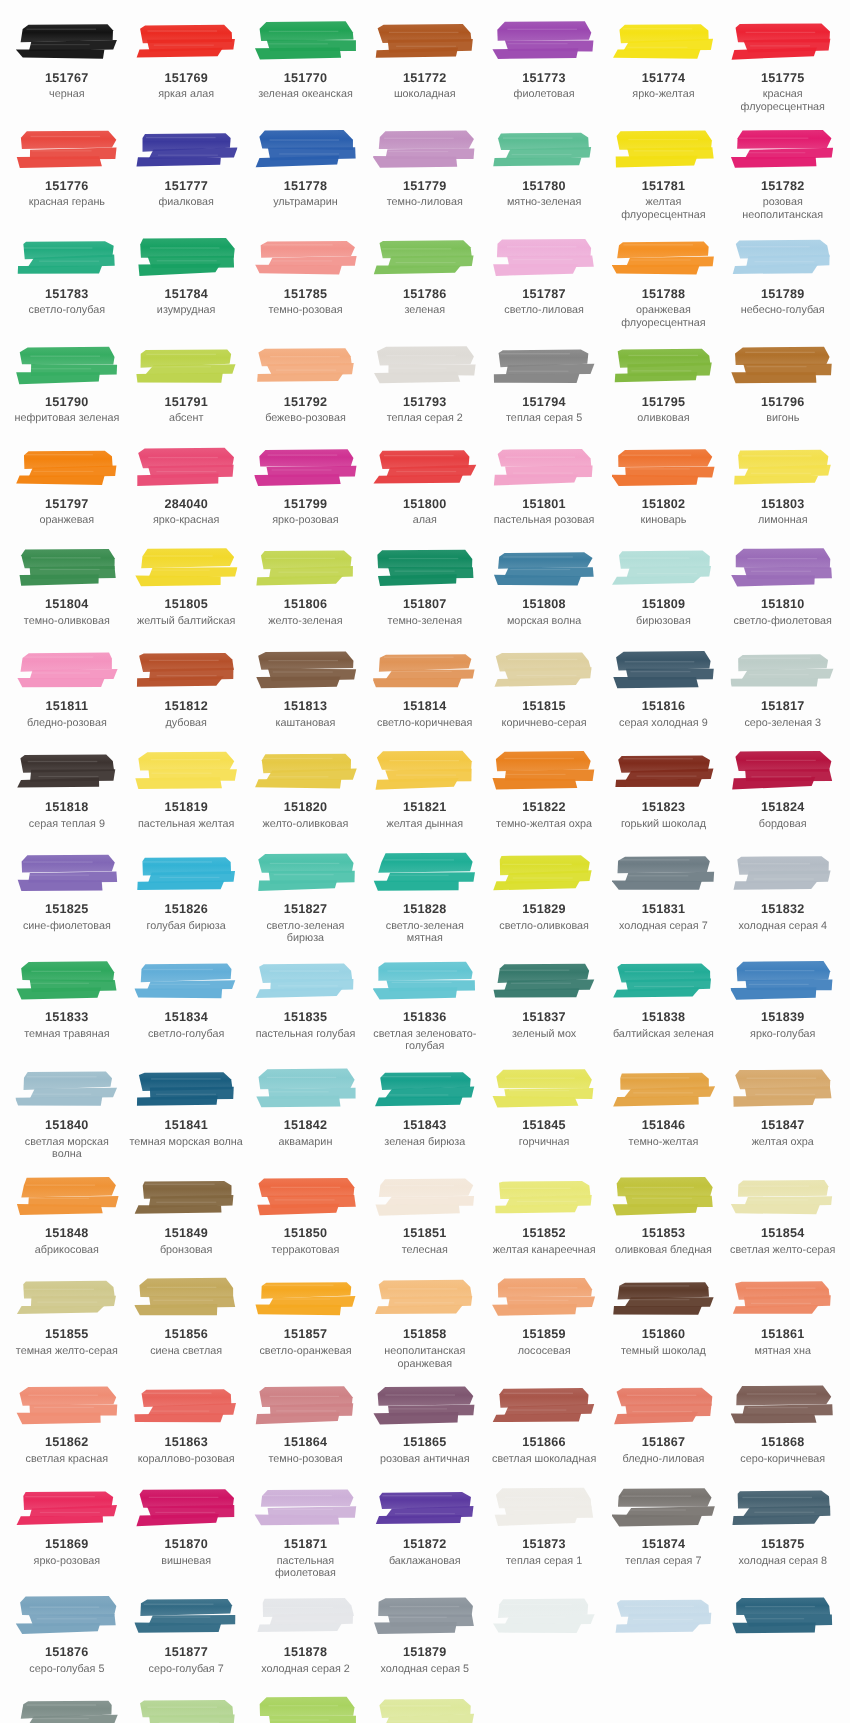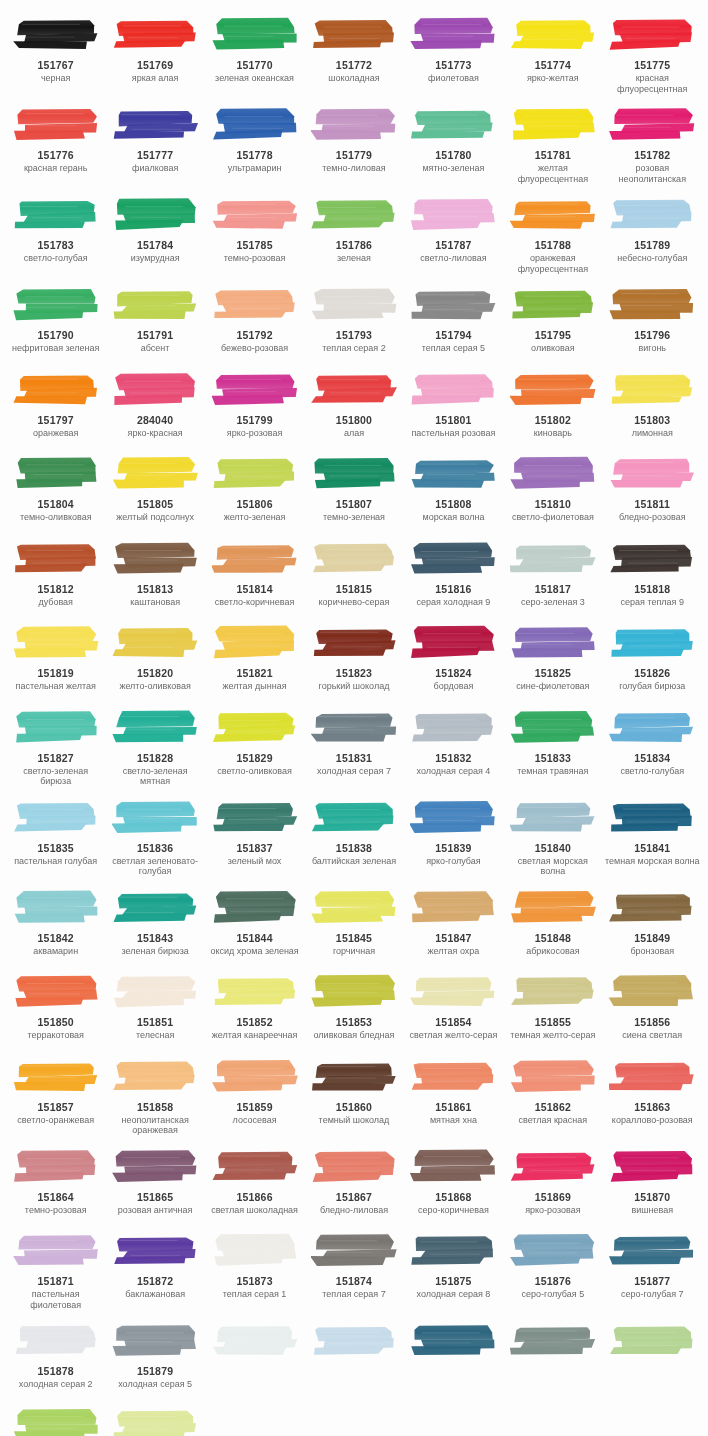--- a/index.html
+++ b/index.html
@@ -795,21 +795,21 @@
               </linearGradient>
             </defs>
             <path d="M6.728815240938275,10.52377666022312 L10.955217830414767,4.38645211586072 L76.60055612110045,3.8864521158607204 L83.10507691178736,11.238937856165194 L79.66414143718612,18.630789477677354 L5.664087913944968,20.571273498913797 Z" fill="url(#g37)"></path>
             <path d="M15.045874738169914,20.107686993321295 L85.8564650082335,19.769334221336976 L83.89472300556372,27.381531339524145 L11.620384294537871,28.693423660621193 Z" fill="#f2d92b" opacity="0.94"></path>
             <path d="M0.7852340361587267,26.569769150493812 L71.8852945551497,27.317459155433426 L71.82379624251007,34.58826427085514 L5.497644727687657,35.615009082507825 Z" fill="#f2d92b" opacity="0.97"></path>
             <rect x="7.2246840132829675" y="9.79921483239741" width="58" height="1.1" fill="#ffffff" opacity="0.13"></rect>
             <rect x="12.72033728434144" y="21.61619279282968" width="50" height="1" fill="#ffffff" opacity="0.11"></rect>
           </svg>
         </div>
         <div class="code">151805</div>
-        <div class="name">желтый подсолнух</div>
+        <div class="name">желтый балтийская</div>
       </div>
       <div class="cell">
         <div class="swatch">
           <svg viewBox="0 0 86 40" preserveAspectRatio="none">
             <defs>
               <linearGradient id="g38" x1="0" y1="0" x2="0" y2="1">
                 <stop offset="0%" stop-color="#c2d550" stop-opacity="0.92"></stop>
                 <stop offset="45%" stop-color="#c2d550" stop-opacity="1"></stop>
                 <stop offset="100%" stop-color="#c2d550" stop-opacity="0.88"></stop>
               </linearGradient>
@@ -861,20 +861,40 @@
             <rect x="15.186608611562406" y="21.113797620328114" width="50" height="1" fill="#ffffff" opacity="0.11"></rect>
           </svg>
         </div>
         <div class="code">151808</div>
         <div class="name">морская волна</div>
       </div>
       <div class="cell">
         <div class="swatch">
           <svg viewBox="0 0 86 40" preserveAspectRatio="none">
             <defs>
+              <linearGradient id="g41" x1="0" y1="0" x2="0" y2="1">
+                <stop offset="0%" stop-color="#b2ded8" stop-opacity="0.92"></stop>
+                <stop offset="45%" stop-color="#b2ded8" stop-opacity="1"></stop>
+                <stop offset="100%" stop-color="#b2ded8" stop-opacity="0.88"></stop>
+              </linearGradient>
+            </defs>
+            <path d="M5.832351264987665,9.631411632540221 L8.547941125067155,6.3257645438097825 L75.3936231271473,5.8257645438097825 L81.51161419569326,10.627637668044144 L81.1778041968837,20.345819870165087 L7.350422513503872,21.022672174112813 Z" fill="url(#g41)"></path>
+            <path d="M14.860690754773714,19.51101383834839 L82.54205389866365,18.75789861656085 L81.03567436137018,27.478780573161202 L11.886075659069036,29.198204879446166 Z" fill="#b2ded8" opacity="0.94"></path>
+            <path d="M4.03505444588518,27.718719918870192 L74.1450024635651,27.233529820537797 L68.13305916244008,32.92274901901546 L0.0658001250030793,34.22146707564061 Z" fill="#b2ded8" opacity="0.97"></path>
+            <rect x="6.470717384339878" y="11.528988892076995" width="58" height="1.1" fill="#ffffff" opacity="0.13"></rect>
+            <rect x="20.815868573614352" y="24.546465264022117" width="50" height="1" fill="#ffffff" opacity="0.11"></rect>
+          </svg>
+        </div>
+        <div class="code">151809</div>
+        <div class="name">бирюзовая</div>
+      </div>
+      <div class="cell">
+        <div class="swatch">
+          <svg viewBox="0 0 86 40" preserveAspectRatio="none">
+            <defs>
               <linearGradient id="g42" x1="0" y1="0" x2="0" y2="1">
                 <stop offset="0%" stop-color="#9a6cb8" stop-opacity="0.92"></stop>
                 <stop offset="45%" stop-color="#9a6cb8" stop-opacity="1"></stop>
                 <stop offset="100%" stop-color="#9a6cb8" stop-opacity="0.88"></stop>
               </linearGradient>
             </defs>
             <path d="M4.110555887673399,9.96956957183238 L10.639822848598985,4.336818785464857 L77.32689052068963,3.8368187854648568 L82.90029262906683,12.735730271619104 L82.53050121717024,20.78878365363562 L4.15688184454666,19.7922946167555 Z" fill="url(#g42)"></path>
             <path d="M10.849139914627813,19.61982458791772 L83.65186390976214,19.83631378084965 L84.27577574276802,28.78760328190583 L13.889860254992527,29.668819198028814 Z" fill="#9a6cb8" opacity="0.94"></path>
             <path d="M0.31582991473942457,26.26291323561327 L70.00069478960359,26.479943638632903 L69.64101885484342,34.07198428410693 L5.369409057627308,35.76047762143935 Z" fill="#9a6cb8" opacity="0.97"></path>
             <rect x="13.885912696590822" y="11.94777077051367" width="58" height="1.1" fill="#ffffff" opacity="0.13"></rect>
@@ -1101,20 +1121,40 @@
             <rect x="19.029629846378157" y="23.395750470957864" width="50" height="1" fill="#ffffff" opacity="0.11"></rect>
           </svg>
         </div>
         <div class="code">151821</div>
         <div class="name">желтая дынная</div>
       </div>
       <div class="cell">
         <div class="swatch">
           <svg viewBox="0 0 86 40" preserveAspectRatio="none">
             <defs>
+              <linearGradient id="g54" x1="0" y1="0" x2="0" y2="1">
+                <stop offset="0%" stop-color="#e9811f" stop-opacity="0.92"></stop>
+                <stop offset="45%" stop-color="#e9811f" stop-opacity="1"></stop>
+                <stop offset="100%" stop-color="#e9811f" stop-opacity="0.88"></stop>
+              </linearGradient>
+            </defs>
+            <path d="M3.2389601273423523,10.574796821269956 L10.533303281546978,4.399823586934872 L76.40312013782022,3.899823586934872 L82.22573274085516,12.216641333703592 L80.20844295996721,19.26746896369059 L4.275088823123951,20.61573781834386 Z" fill="url(#g54)"></path>
+            <path d="M11.645736304111779,20.151045403620174 L85.24399982469185,19.345613278566816 L83.83499198433856,28.79215364812353 L10.530053714848691,28.46547416529029 Z" fill="#e9811f" opacity="0.94"></path>
+            <path d="M0.4207668013750663,26.328742767123913 L69.15546045387691,27.33825133503852 L71.03943086960044,34.69956839558508 L3.389679742473163,35.90481177791626 Z" fill="#e9811f" opacity="0.97"></path>
+            <rect x="10.296944134152909" y="9.535365449912206" width="58" height="1.1" fill="#ffffff" opacity="0.13"></rect>
+            <rect x="11.26098205143171" y="22.87222087072587" width="50" height="1" fill="#ffffff" opacity="0.11"></rect>
+          </svg>
+        </div>
+        <div class="code">151822</div>
+        <div class="name">темно-желтая охра</div>
+      </div>
+      <div class="cell">
+        <div class="swatch">
+          <svg viewBox="0 0 86 40" preserveAspectRatio="none">
+            <defs>
               <linearGradient id="g55" x1="0" y1="0" x2="0" y2="1">
                 <stop offset="0%" stop-color="#7f2b1c" stop-opacity="0.92"></stop>
                 <stop offset="45%" stop-color="#7f2b1c" stop-opacity="1"></stop>
                 <stop offset="100%" stop-color="#7f2b1c" stop-opacity="0.88"></stop>
               </linearGradient>
             </defs>
             <path d="M5.181288509447768,11.14740188582391 L8.046229284346282,7.9950627632279065 L75.21441865300403,7.4950627632279065 L81.64356747358033,11.407107101982547 L79.83478323450618,21.011582594586173 L7.822532148404207,21.90111915631769 Z" fill="url(#g55)"></path>
             <path d="M15.922959921581423,20.445112047339535 L84.52571774819171,18.333549408624094 L82.28555107508873,27.23835770072037 L11.183971163497517,28.429838816645315 Z" fill="#7f2b1c" opacity="0.94"></path>
             <path d="M3.425410804124567,27.72628136431922 L74.77545214467864,26.974917088605253 L72.11645143022315,33.66454611290701 L2.8131150298777357,33.88977608371788 Z" fill="#7f2b1c" opacity="0.97"></path>
             <rect x="9.34274967762758" y="9.736690378995263" width="58" height="1.1" fill="#ffffff" opacity="0.13"></rect>
@@ -1501,60 +1541,60 @@
             <rect x="12.631957835045341" y="24.954673094383907" width="50" height="1" fill="#ffffff" opacity="0.11"></rect>
           </svg>
         </div>
         <div class="code">151843</div>
         <div class="name">зеленая бирюза</div>
       </div>
       <div class="cell">
         <div class="swatch">
           <svg viewBox="0 0 86 40" preserveAspectRatio="none">
             <defs>
-              <linearGradient id="g76" x1="0" y1="0" x2="0" y2="1">
-                <stop offset="0%" stop-color="#4b6b5d" stop-opacity="0.92"></stop>
-                <stop offset="45%" stop-color="#4b6b5d" stop-opacity="1"></stop>
-                <stop offset="100%" stop-color="#4b6b5d" stop-opacity="0.88"></stop>
-              </linearGradient>
-            </defs>
-            <path d="M3.877658412404344,9.814869419891693 L8.205712980903627,4.399647863122482 L75.00569139254003,3.899647863122482 L83.74172802100247,12.630422067188647 L81.95213017085189,21.287296228390005 L6.800900294727398,20.87426893147719 Z" fill="url(#g76)"></path>
-            <path d="M12.850523023756068,19.93397831613038 L82.79626863747399,18.633432718680524 L81.28115363668644,28.898750318363454 L14.948538155962524,29.559466813929248 Z" fill="#4b6b5d" opacity="0.94"></path>
-            <path d="M2.9404811634631187,27.194081711081253 L69.65273618255878,25.99727339189485 L67.31100731832703,33.218778147916964 L1.8668902251361033,35.77030177112647 Z" fill="#4b6b5d" opacity="0.97"></path>
-            <rect x="13.910988136263768" y="11.14032224678158" width="58" height="1.1" fill="#ffffff" opacity="0.13"></rect>
-            <rect x="18.43785163521352" y="23.744763820341177" width="50" height="1" fill="#ffffff" opacity="0.11"></rect>
-          </svg>
-        </div>
-        <div class="code">151844</div>
-        <div class="name">оксид хрома зеленая</div>
-      </div>
-      <div class="cell">
-        <div class="swatch">
-          <svg viewBox="0 0 86 40" preserveAspectRatio="none">
-            <defs>
               <linearGradient id="g77" x1="0" y1="0" x2="0" y2="1">
                 <stop offset="0%" stop-color="#e4e45c" stop-opacity="0.92"></stop>
                 <stop offset="45%" stop-color="#e4e45c" stop-opacity="1"></stop>
                 <stop offset="100%" stop-color="#e4e45c" stop-opacity="0.88"></stop>
               </linearGradient>
             </defs>
             <path d="M3.5942935145696993,10.129935804616707 L9.343499176666228,4.513942964333182 L77.4013973163128,4.013942964333182 L83.21369235844395,12.72426669224285 L80.57153399482195,19.99364048730149 L5.520818823722948,19.747000694229882 Z" fill="url(#g77)"></path>
             <path d="M10.230963087976306,20.662902207177922 L84.46369466644683,19.70154143356922 L83.529253161214,28.890229330825605 L11.621734454549141,28.145189342433696 Z" fill="#e4e45c" opacity="0.94"></path>
             <path d="M0.4830001354930573,26.4154112656106 L69.03270288460863,27.43624380926542 L71.98975667400464,34.45508635913575 L4.487157256762657,35.99205165282255 Z" fill="#e4e45c" opacity="0.97"></path>
             <rect x="10.856756856567245" y="10.914958456967724" width="58" height="1.1" fill="#ffffff" opacity="0.13"></rect>
             <rect x="14.419103481683123" y="21.329057214581553" width="50" height="1" fill="#ffffff" opacity="0.11"></rect>
           </svg>
         </div>
         <div class="code">151845</div>
         <div class="name">горчичная</div>
       </div>
       <div class="cell">
         <div class="swatch">
           <svg viewBox="0 0 86 40" preserveAspectRatio="none">
             <defs>
+              <linearGradient id="g78" x1="0" y1="0" x2="0" y2="1">
+                <stop offset="0%" stop-color="#e3a343" stop-opacity="0.92"></stop>
+                <stop offset="45%" stop-color="#e3a343" stop-opacity="1"></stop>
+                <stop offset="100%" stop-color="#e3a343" stop-opacity="0.88"></stop>
+              </linearGradient>
+            </defs>
+            <path d="M6.890813674275705,11.29645831063408 L8.176771480488242,7.556966620802996 L74.88098126369005,7.056966620802996 L80.66738409754907,11.89922864165419 L80.73811247865706,20.95274139484667 L7.019034778208152,21.087019268749827 Z" fill="url(#g78)"></path>
+            <path d="M15.742723651252163,20.569284951398004 L85.94756968935144,18.265453119724043 L81.7903900135243,27.00981242587659 L9.505812459447952,28.359694549619917 Z" fill="#e3a343" opacity="0.94"></path>
+            <path d="M4.402174314894182,27.162359277424912 L72.05154814379057,26.517880833693198 L72.26806470713655,33.46179954811996 L0.9405623315296907,34.998727255149426 Z" fill="#e3a343" opacity="0.97"></path>
+            <rect x="6.442325151372643" y="10.675397101394992" width="58" height="1.1" fill="#ffffff" opacity="0.13"></rect>
+            <rect x="17.689301328424335" y="23.19358255446059" width="50" height="1" fill="#ffffff" opacity="0.11"></rect>
+          </svg>
+        </div>
+        <div class="code">151846</div>
+        <div class="name">темно-желтая</div>
+      </div>
+      <div class="cell">
+        <div class="swatch">
+          <svg viewBox="0 0 86 40" preserveAspectRatio="none">
+            <defs>
               <linearGradient id="g79" x1="0" y1="0" x2="0" y2="1">
                 <stop offset="0%" stop-color="#d6a86b" stop-opacity="0.92"></stop>
                 <stop offset="45%" stop-color="#d6a86b" stop-opacity="1"></stop>
                 <stop offset="100%" stop-color="#d6a86b" stop-opacity="0.88"></stop>
               </linearGradient>
             </defs>
             <path d="M3.681307990940695,9.057740689098864 L7.3115253809592105,4.763632556712764 L75.93849840440953,4.263632556712764 L82.86232117394502,13.199217404728188 L82.59770959453817,20.83348081545728 L7.717324525247932,20.702421942753972 Z" fill="url(#g79)"></path>
             <path d="M11.785095862569506,19.918062620139608 L82.5811974291064,18.284913746826533 L83.9125412956173,28.105032811231467 L13.328020340895819,29.619047011234215 Z" fill="#d6a86b" opacity="0.94"></path>
             <path d="M2.116703718791541,26.56614138779298 L70.93862044888374,26.34150174610295 L68.25877210758335,33.735162680088614 L2.326155738022294,35.288869826043445 Z" fill="#d6a86b" opacity="0.97"></path>
             <rect x="13.137475576841098" y="11.0080605834155" width="58" height="1.1" fill="#ffffff" opacity="0.13"></rect>

